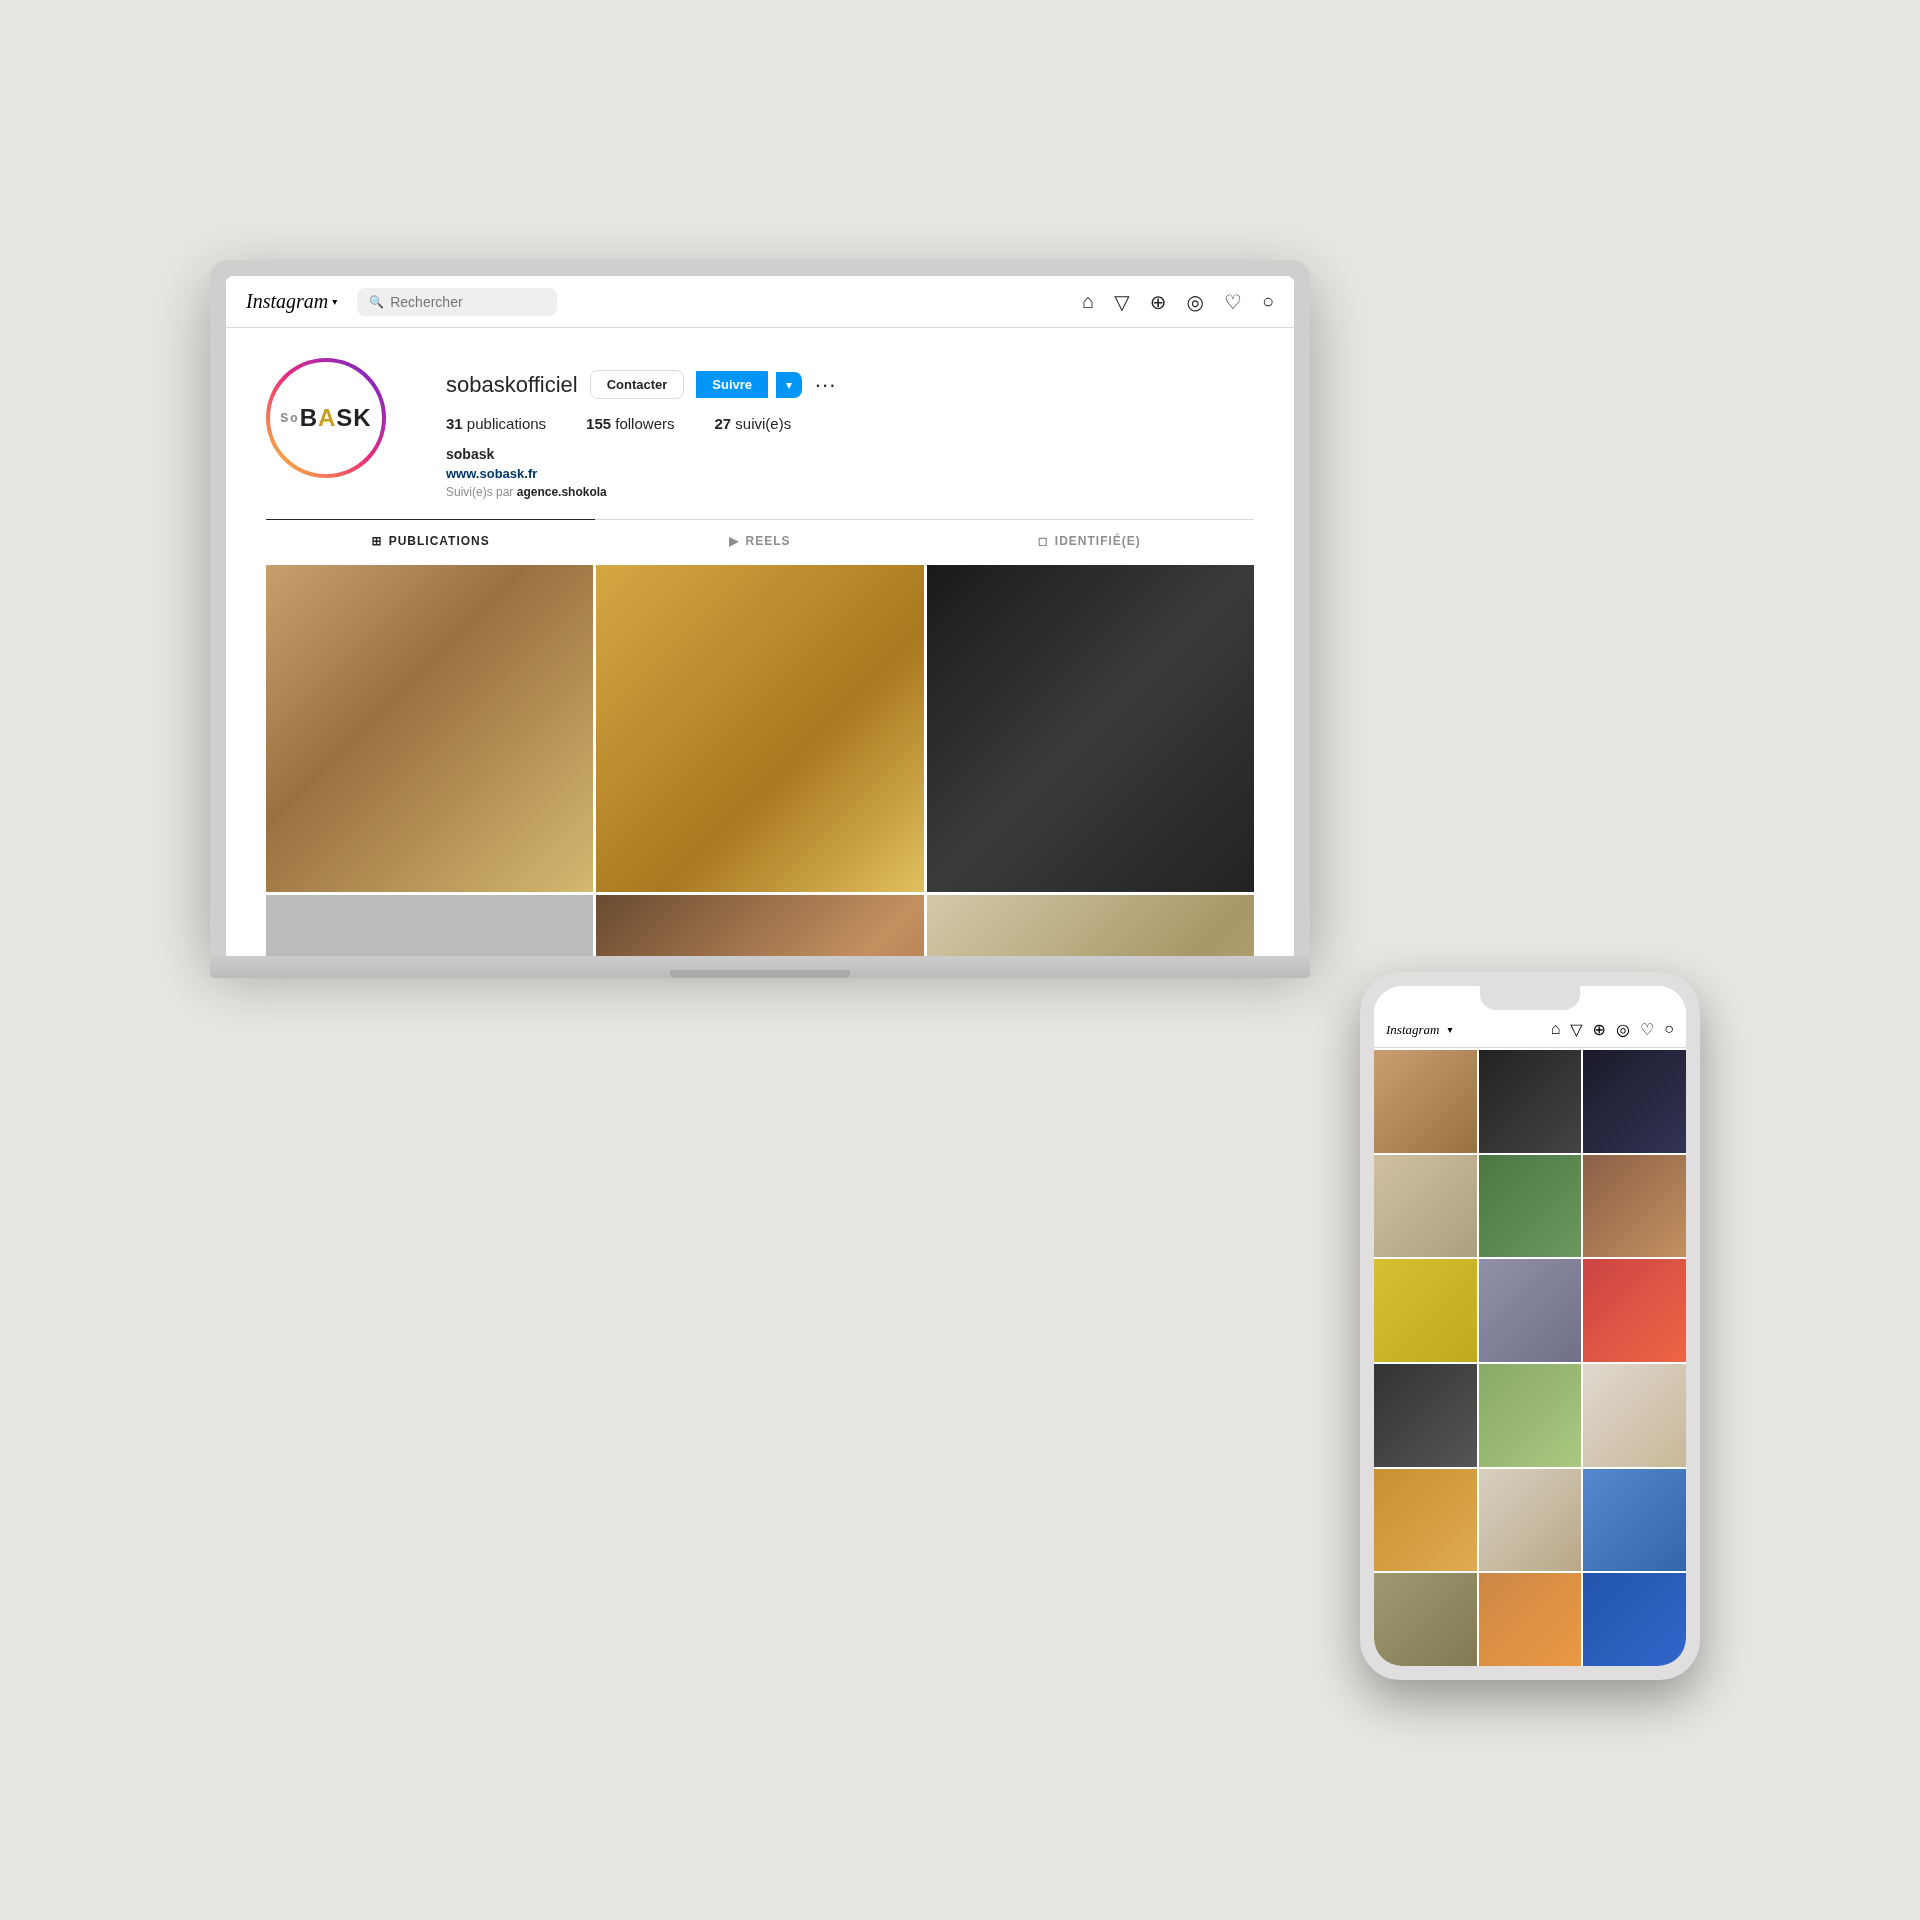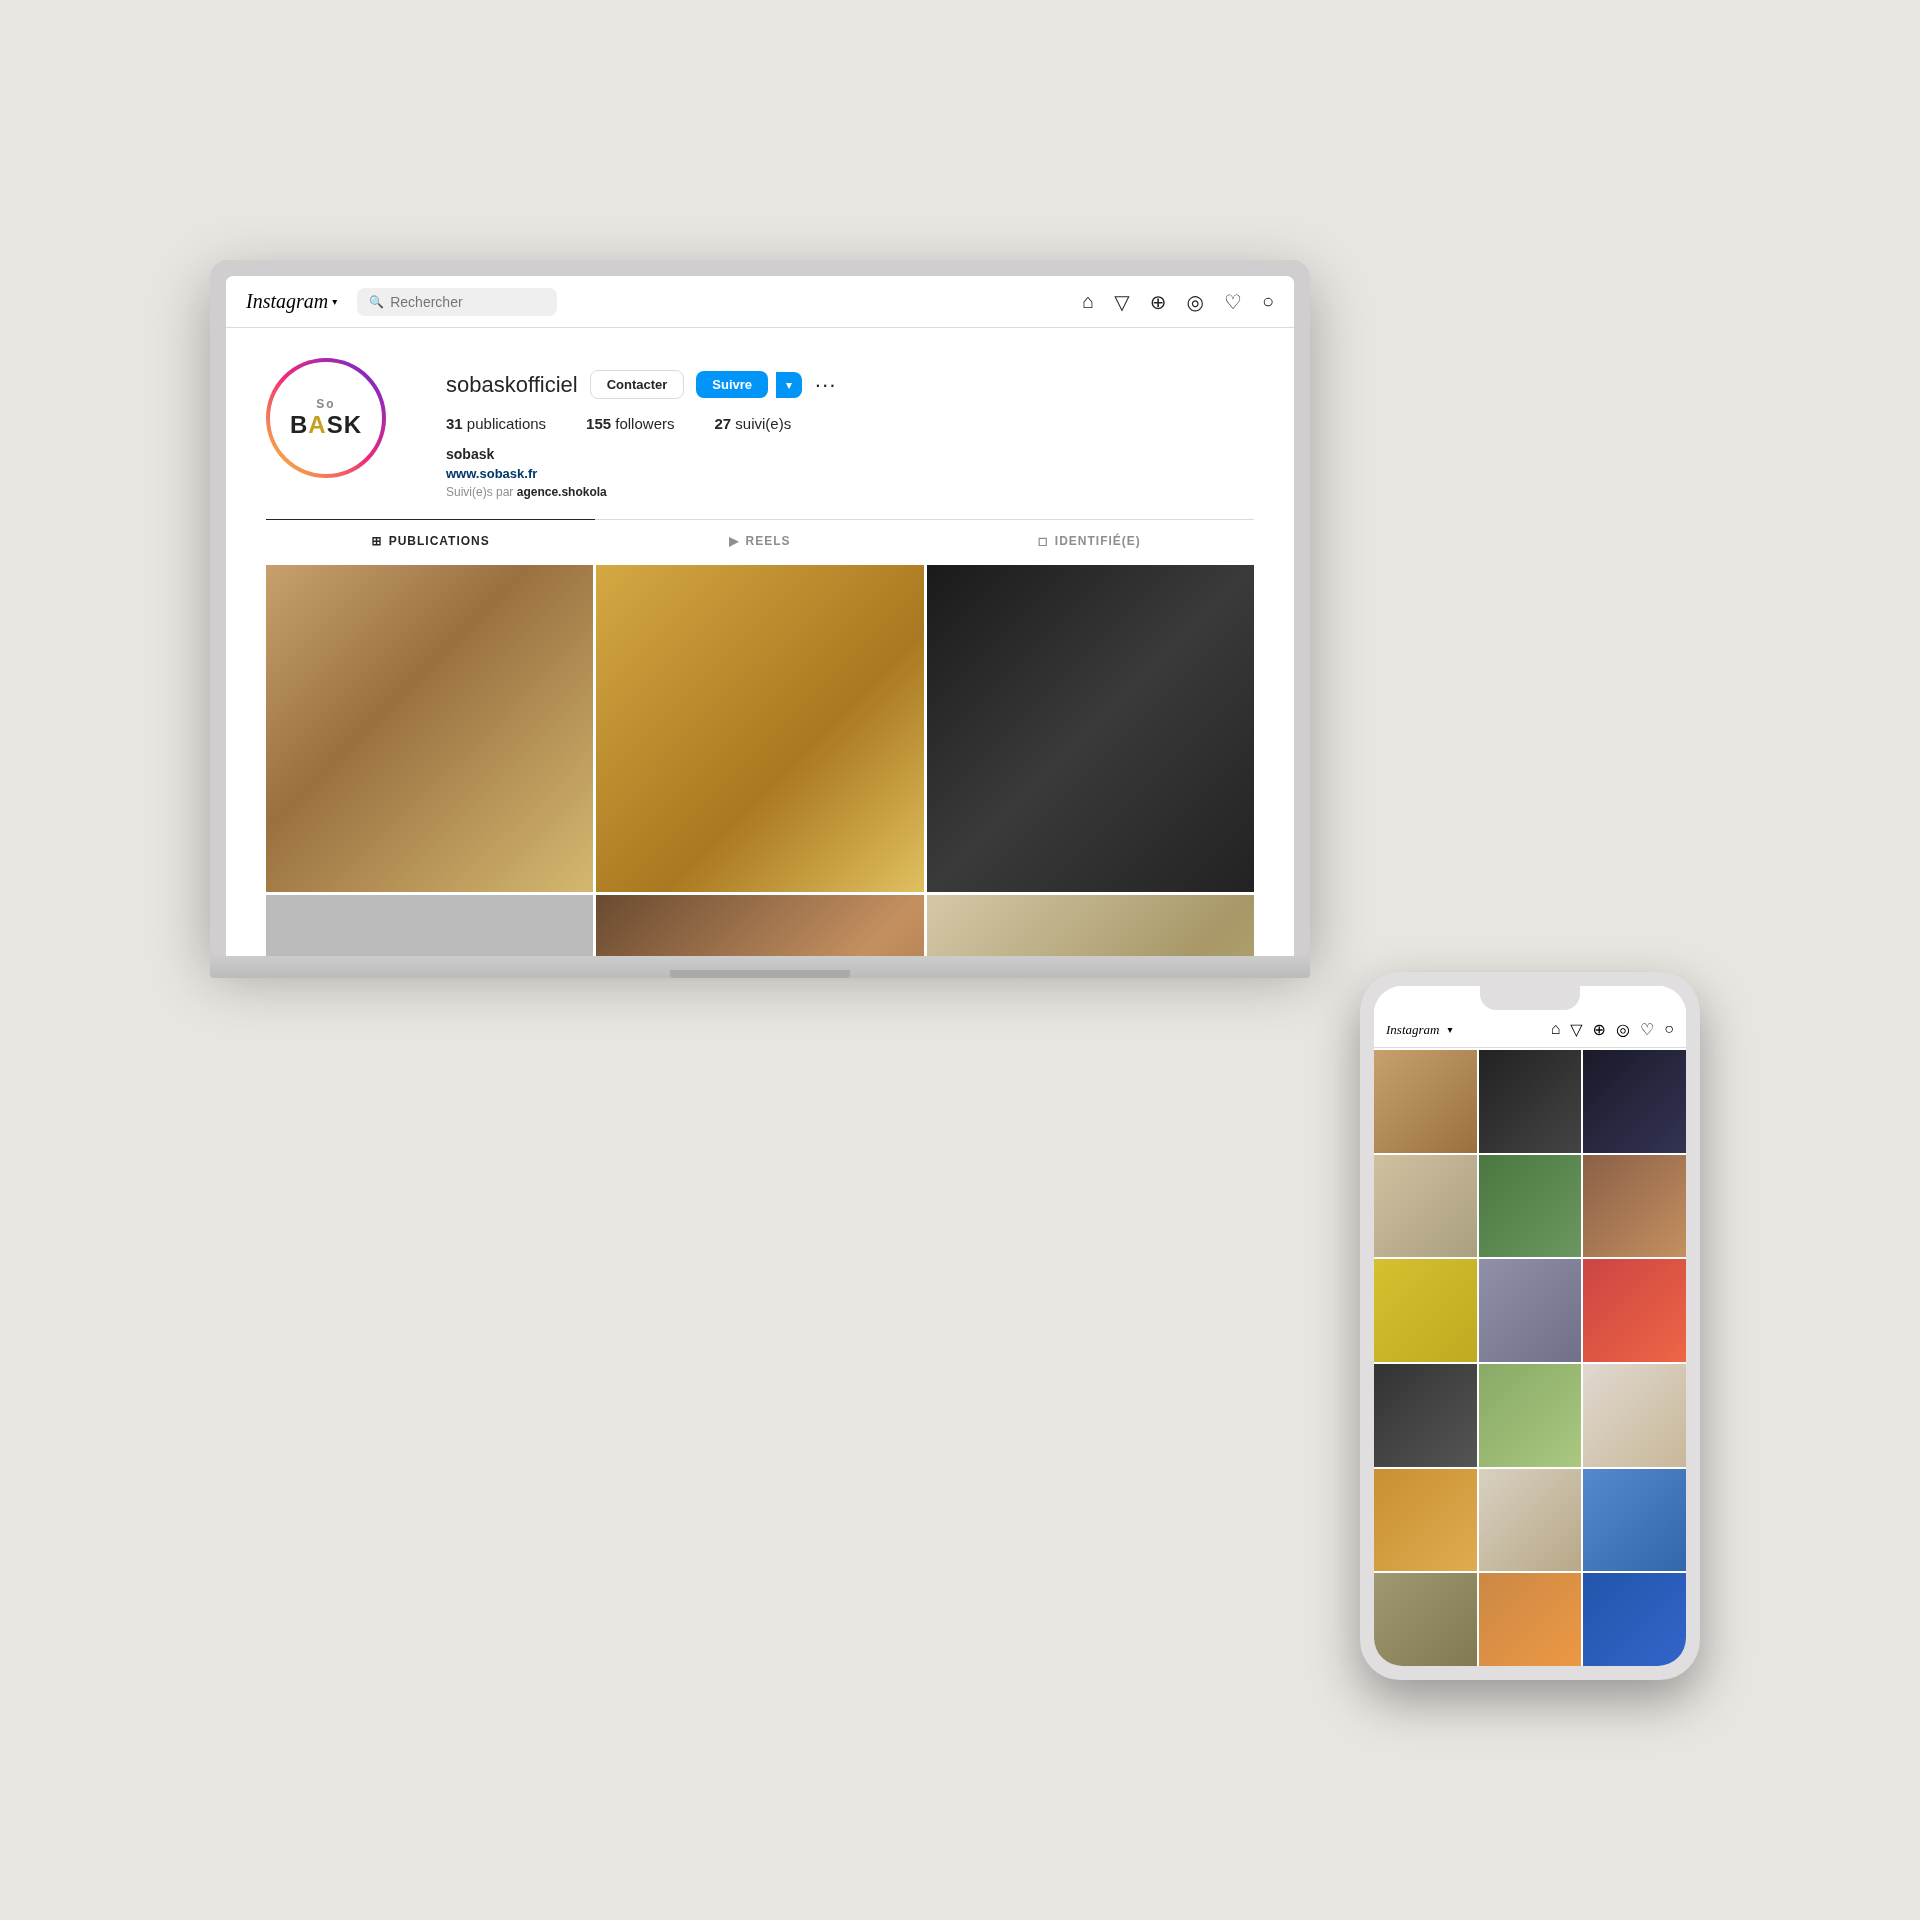--- a/index.html
+++ b/index.html
@@ -204,21 +204,21 @@
       font-size: 13px;
       font-weight: 600;
       cursor: pointer;
       color: #262626;
     }
 
     .ig-btn-follow {
       padding: 6px 16px;
       background: #0095f6;
       border: none;
-      border-radius: 8px;
+      border-radius: 1px;
       font-size: 13px;
       font-weight: 600;
       cursor: pointer;
       color: #fff;
     }
 
     .ig-btn-dropdown {
       padding: 6px 10px;
       background: #0095f6;
       border: none;
@@ -439,21 +439,20 @@
     .pg-17 { background: linear-gradient(135deg, #cc8844 30%, #ee9944 70%); }
     .pg-18 { background: linear-gradient(135deg, #2255aa 30%, #3366cc 70%); }
 
     
     .sobask-logo {
       width: 100%;
       height: 100%;
       display: flex;
       align-items: center;
       justify-content: center;
-      flex-direction: column;
     }
 
     .sobask-so {
       font-size: 12px;
       font-weight: 700;
       color: #888;
       letter-spacing: 2px;
     }
 
     .sobask-bask {

